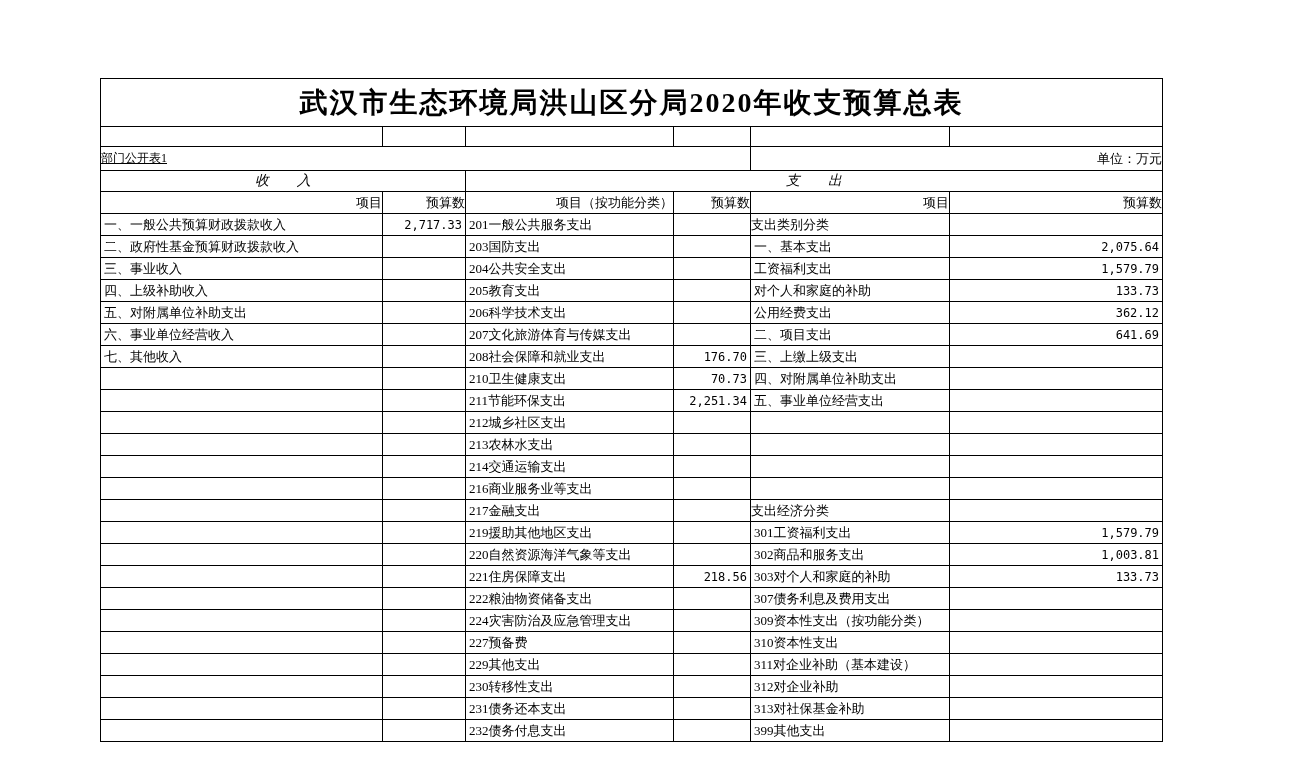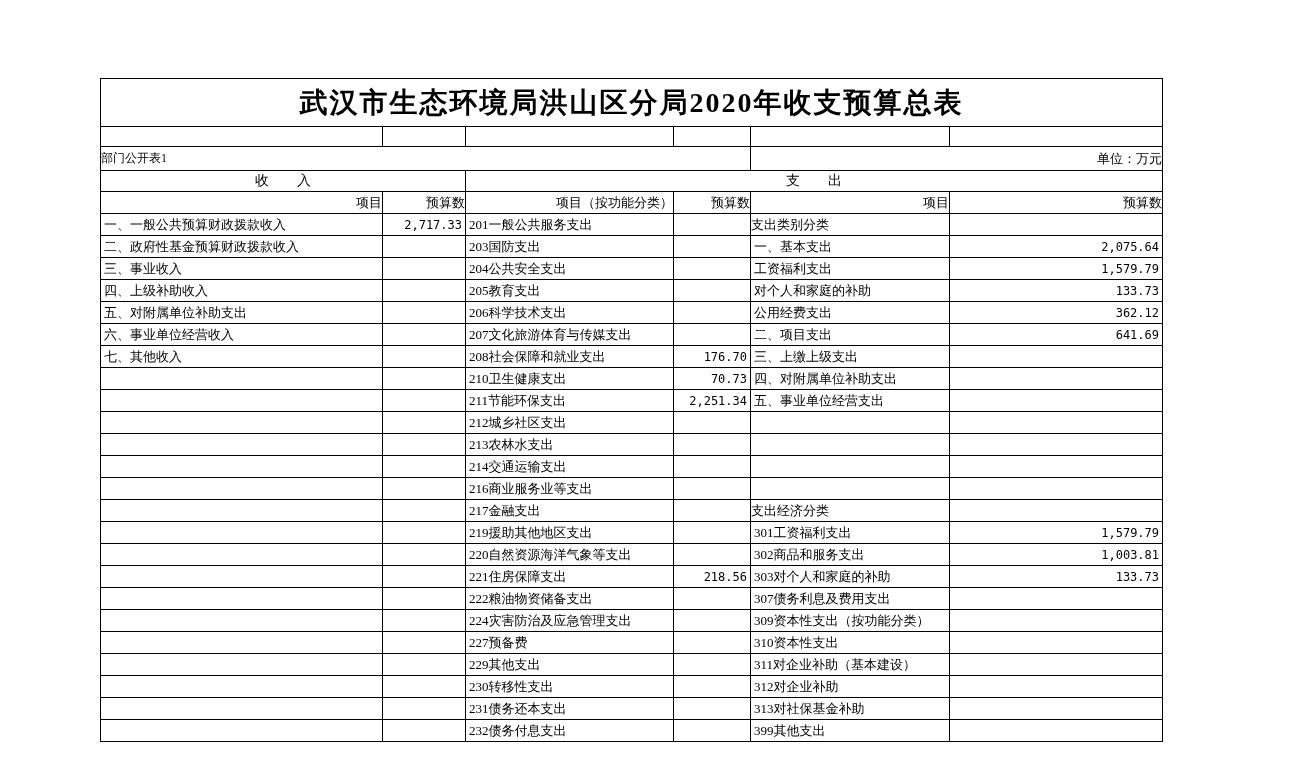--- a/index.html
+++ b/index.html
@@ -40,32 +40,34 @@
     font-weight: bold;
     font-size: 28px;
     letter-spacing: 2px;
   }
   tr.spacer-row td { height: 19px; }
   td.meta-left {
     height: 23px;
     font-size: 12px;
     text-align: left;
     padding-left: 3px;
+    text-decoration: underline;
   }
   td.meta-right {
     height: 23px;
     font-size: 13px;
     text-align: right;
     padding-right: 3px;
     margin-top: 10px;
   }
   td.section {
     height: 20px;
     text-align: center;
     font-size: 14px;
+    font-style: italic;
   }
   tr.header-row td {
     height: 21px;
     text-align: right;
     font-size: 13px;
   }
   #body-rows td {
     height: 21px;
     font-size: 13px;
   }

